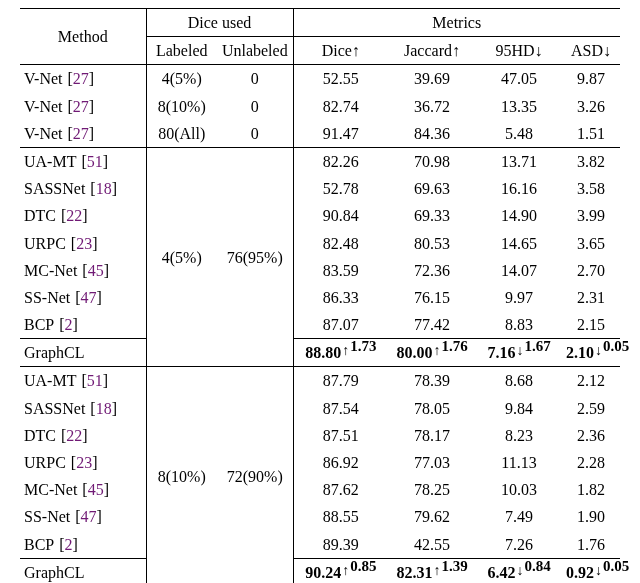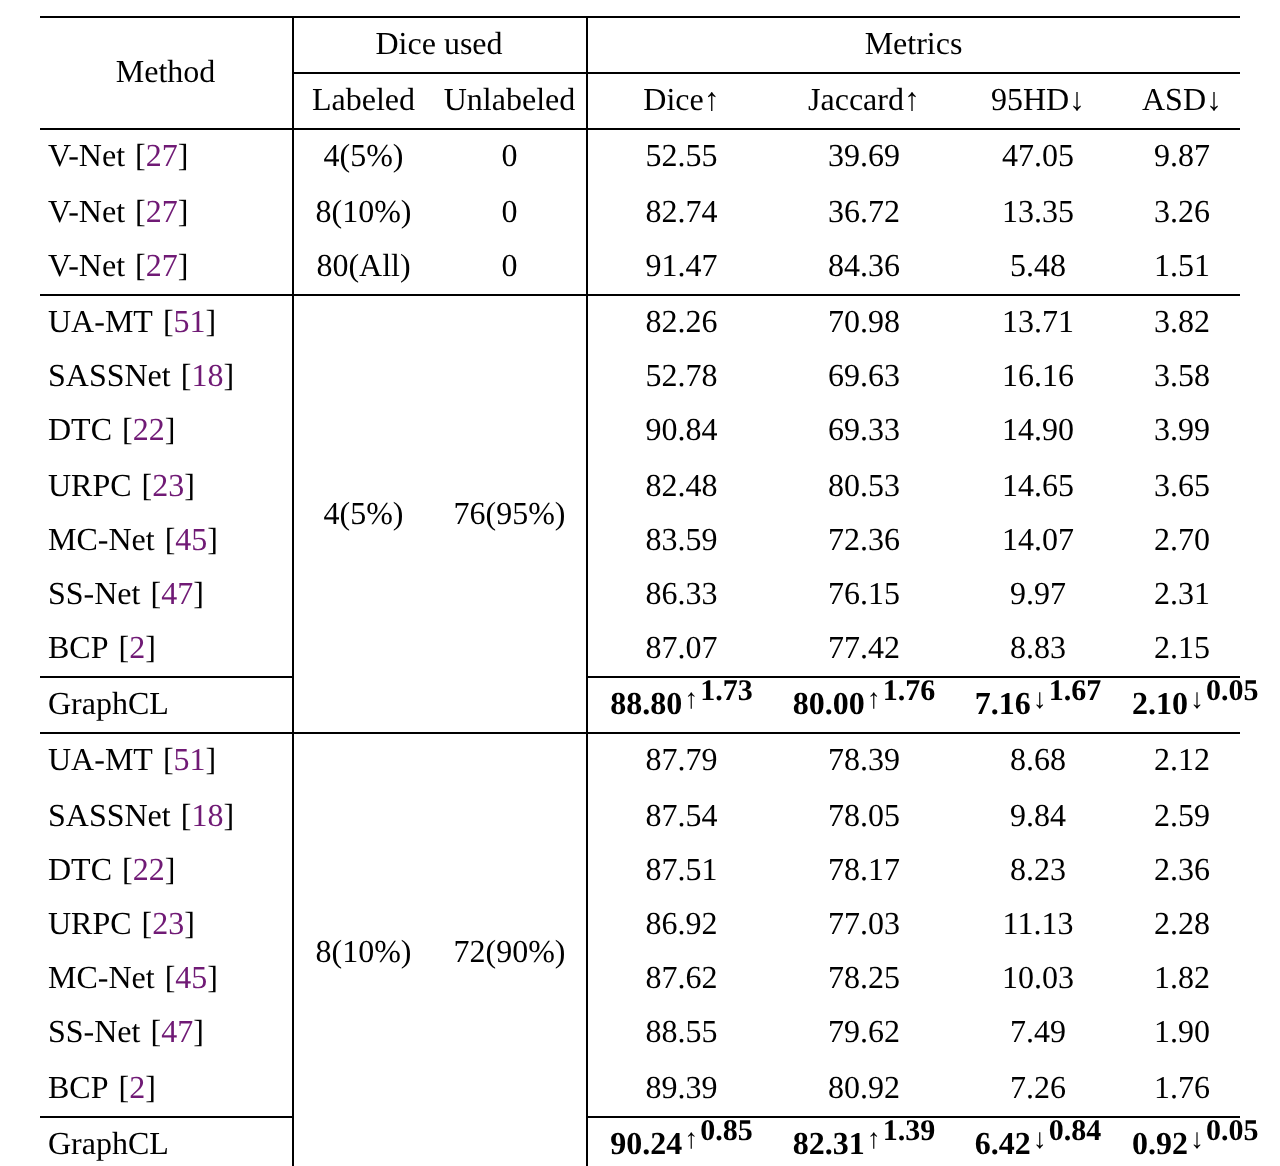--- a/index.html
+++ b/index.html
@@ -340,21 +340,21 @@
     <td class="center">1.90</td>
   </tr>
   <tr>
     <td class="left vline-r bb1">
       <span class="method-cell">
               <span>BCP</span>
       <span><span class="bracket">[</span><span class="cite">2</span><span class="bracket">]</span></span>
             </span>
     </td>
     <td class="center bb1">89.39</td>
-    <td class="center bb1">80.92</td>
+    <td class="center bb1">42.55</td>
     <td class="center bb1">7.26</td>
     <td class="center bb1">1.76</td>
   </tr>
 
   <tr>
     <td class="left vline-r bb2">GraphCL</td>
     <td class="center bb2 bold">
       <span class="val">
               <span>90.24</span>
               <span class="arrow">↑</span>

